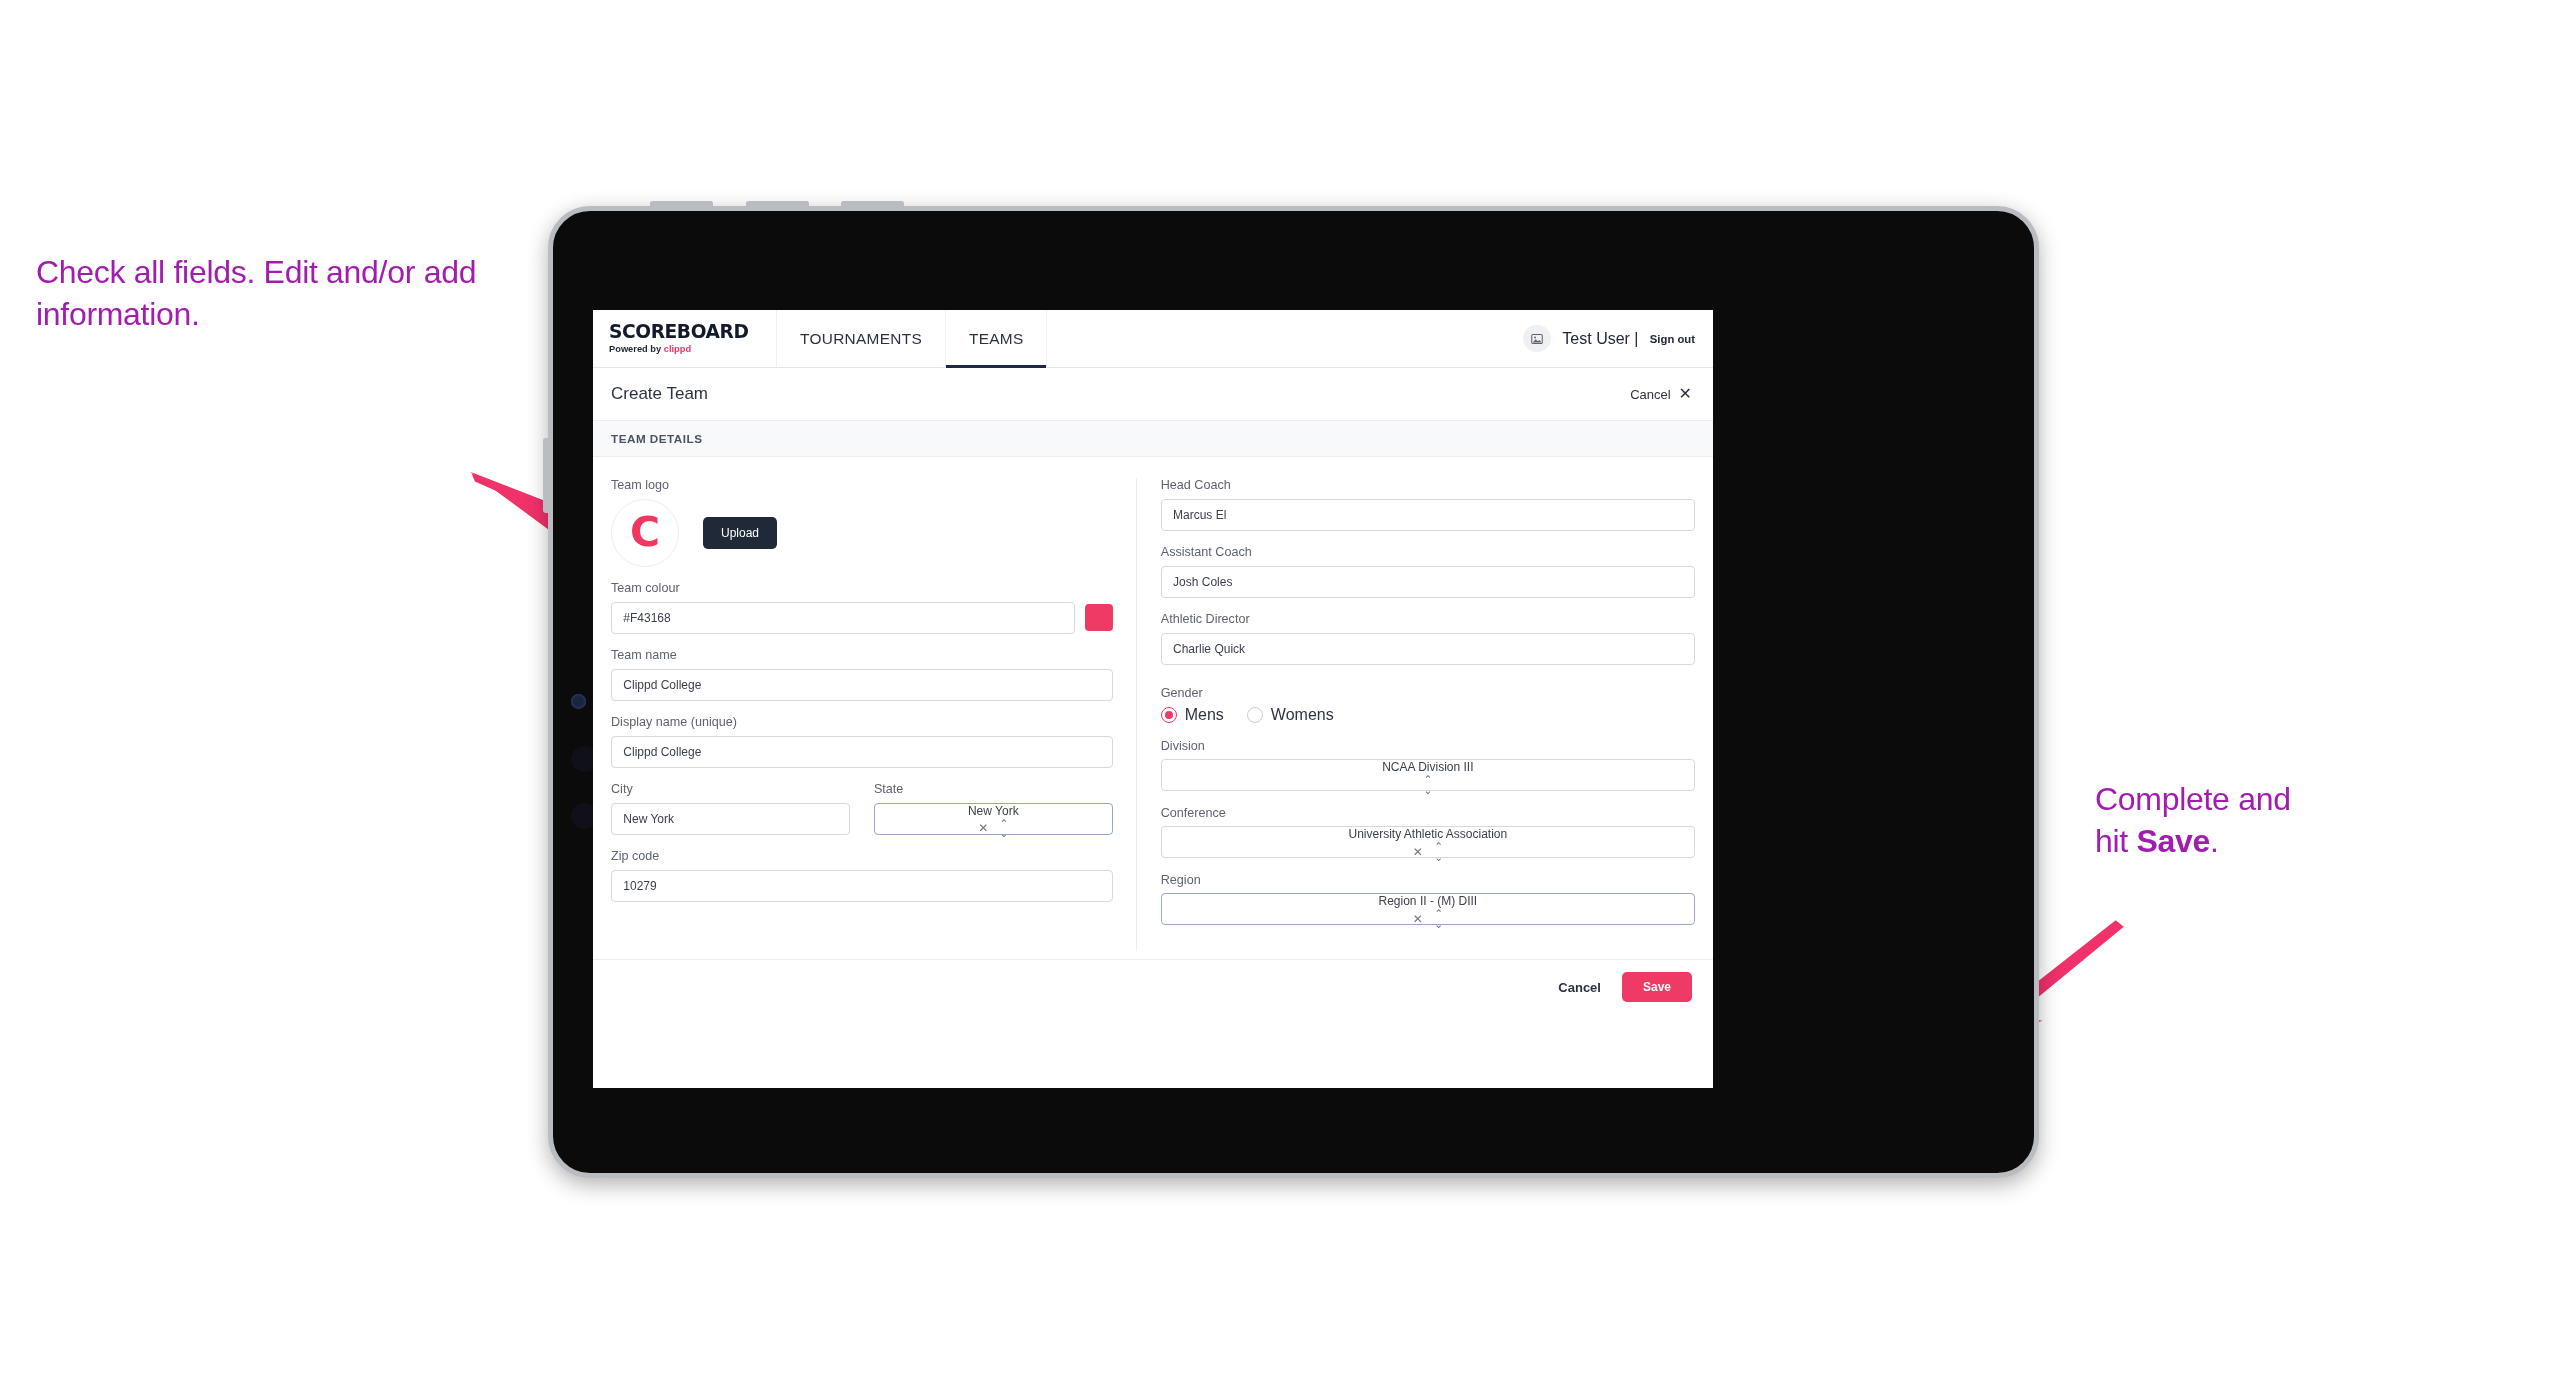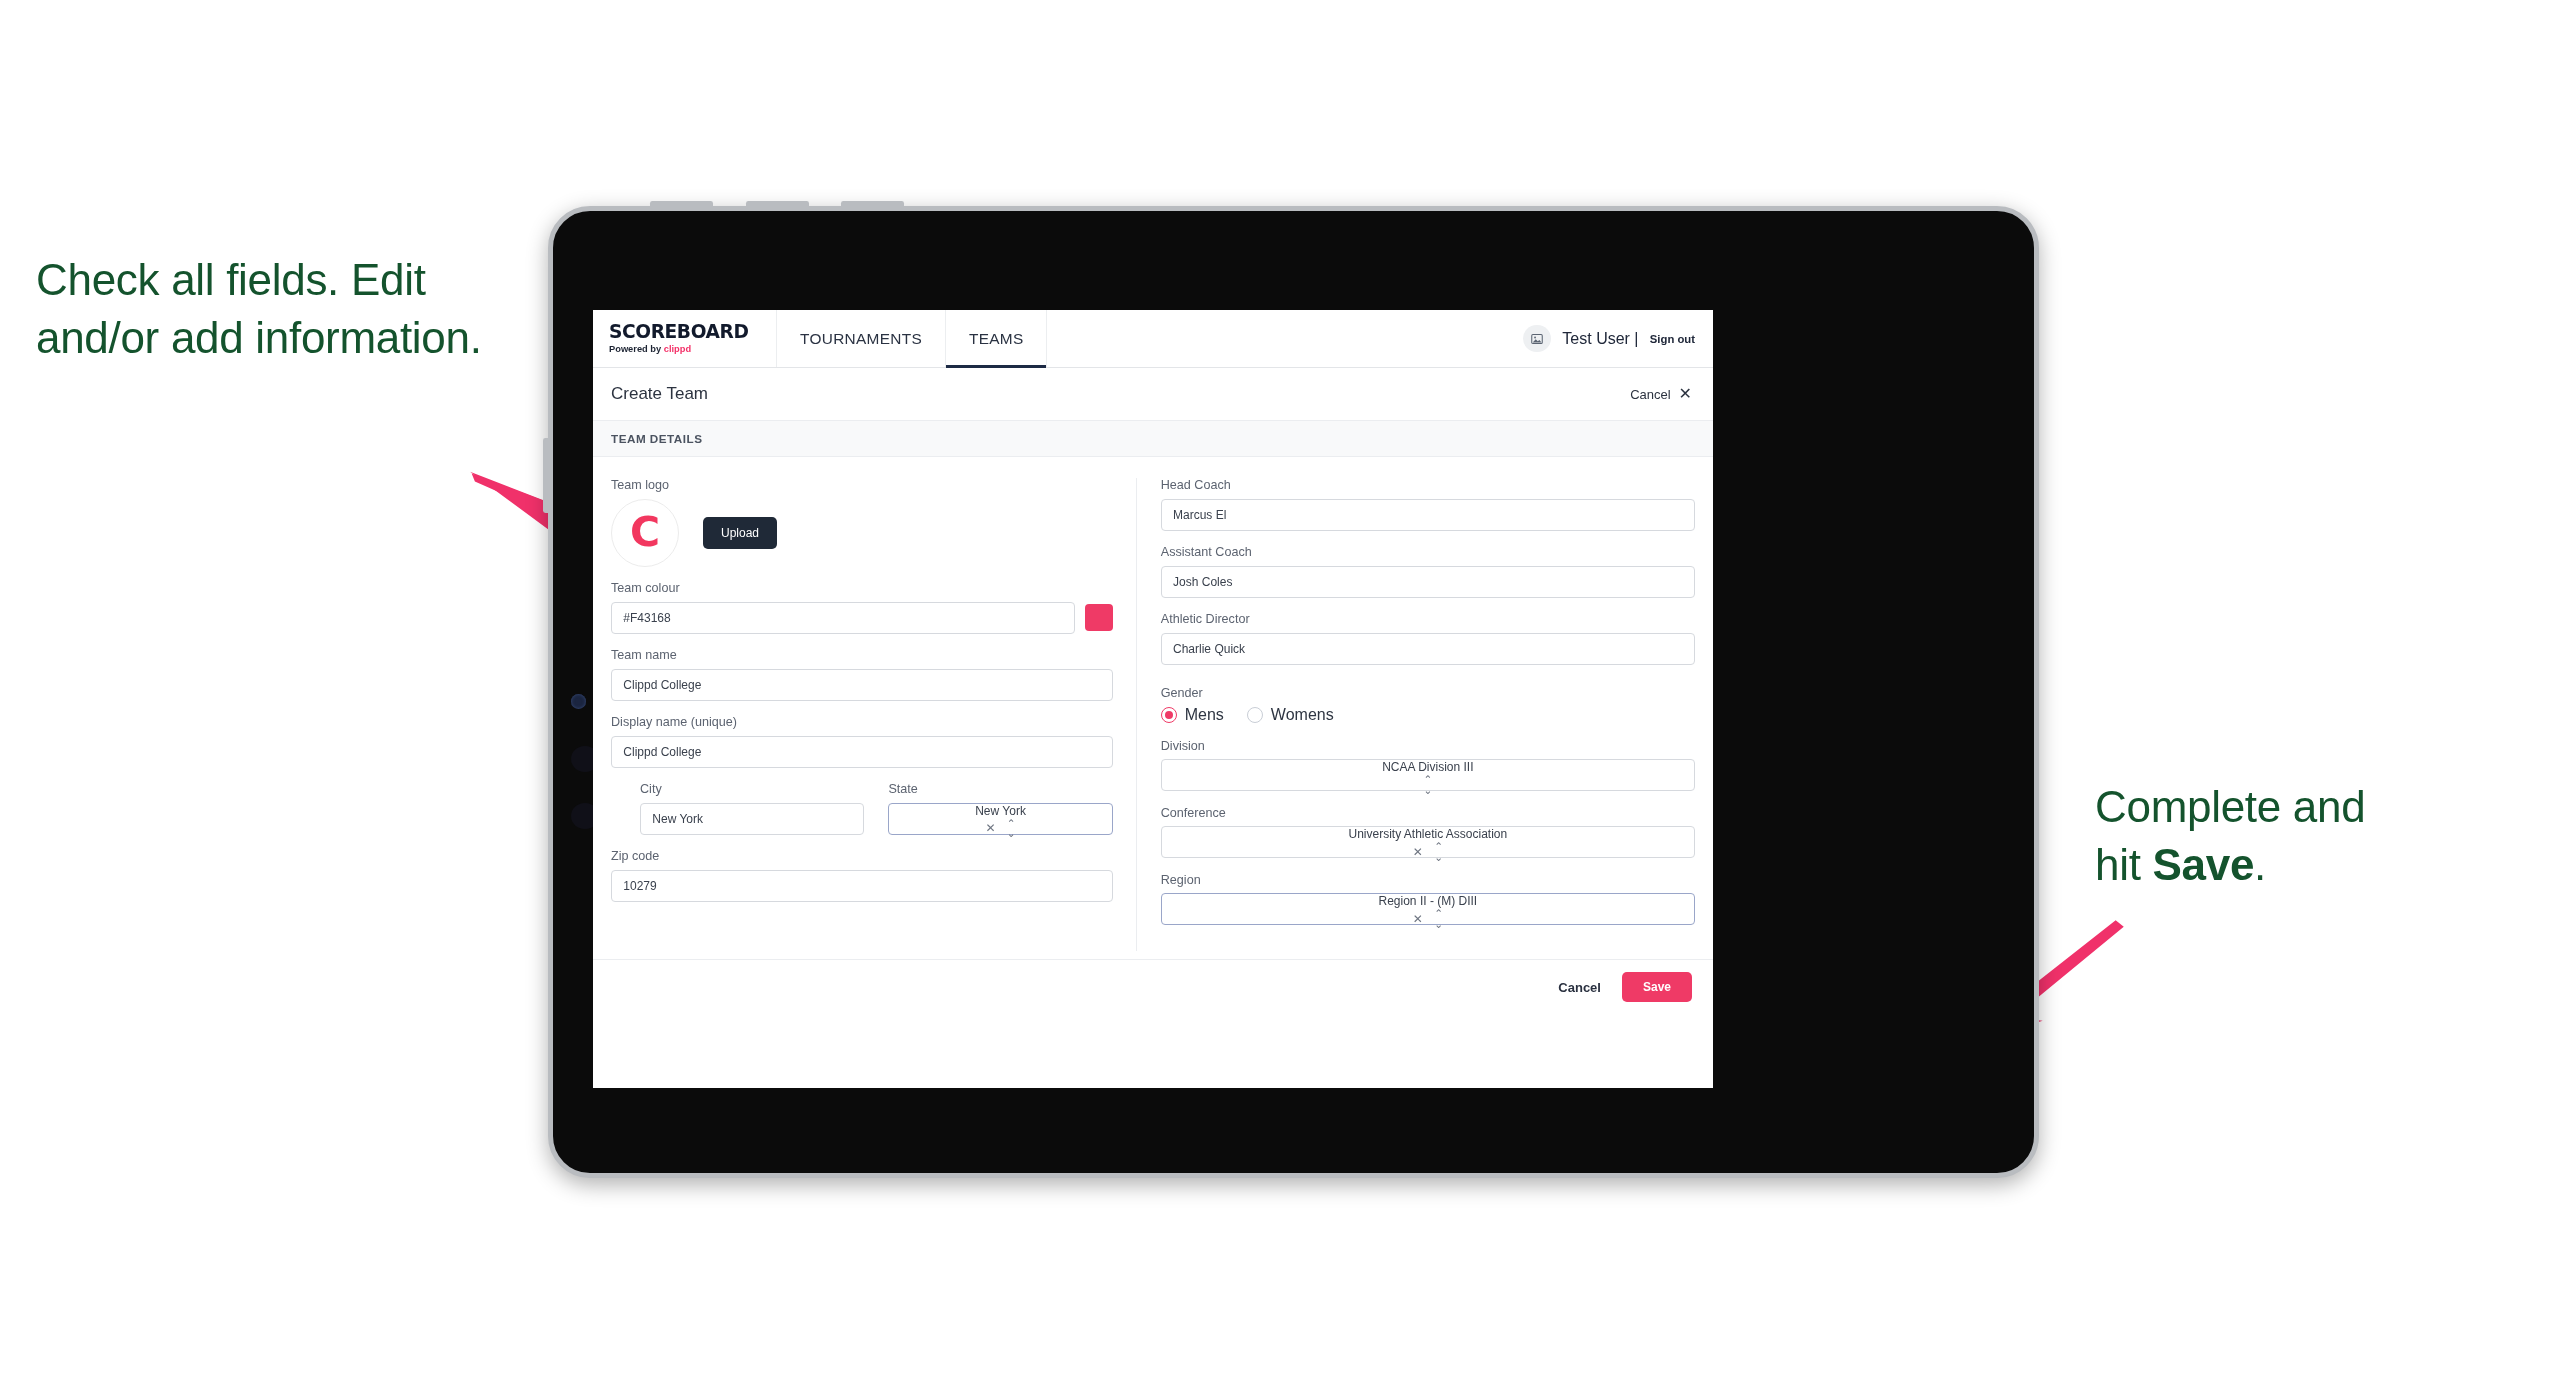--- a/index.html
+++ b/index.html
@@ -7,22 +7,22 @@
     width: 2576px; height: 1386px;
     background: #ffffff;
     font-family: "Liberation Sans", sans-serif;
     overflow: hidden;
   }
   #stage { position: relative; width: 2576px; height: 1386px; background:#fff; }
 
   
   .annot {
     position: absolute;
-    color: #14532d;
-    font-size: 44px;
+    color: #a21caf;
+    font-size: 32px;
     line-height: 1.32;
     font-weight: 400;
     letter-spacing: -0.3px;
   }
   #annot-left  { left: 36px;  top: 251px; width: 486px; }
   #annot-right { left: 2095px; top: 778px; width: 454px; }
   .annot b { font-weight: 700; }
 
   .arrow { position: absolute; pointer-events: none; }
   #arrow-left  { left: 470px;  top: 454px;  width: 170px; height: 89px; }
@@ -150,21 +150,21 @@
     font-size: 41px; color:#f2375f; line-height:1;
   }
   #upload-btn {
     background:#1f2937; color:#fff; border-radius:4.9px;
     padding: 9px 18px; font-size: 12px; cursor:pointer;
   }
   #colour-row { display:flex; align-items:center; gap: 9.7px; }
   #colour-row .inp { flex: 1; }
   #swatch { width: 27.6px; height: 27.6px; border-radius:4px; background:#ef3a66; }
 
-  .two-col { display:flex; gap: 24px; margin-left: 29px; }
+  .two-col { display:flex; gap: 24px; }
   .two-col .fld { flex: 1; margin-bottom: 14.6px; }
 
   .radio-row { display:flex; align-items:center; gap: 23px; margin-top: 3.2px; }
   .radio { display:flex; align-items:center; gap: 8px; cursor:pointer; }
   .radio .dot {
     width: 16px; height: 16px; border-radius:50%;
     border: 1.6px solid #c9ced6; display:flex; align-items:center; justify-content:center;
   }
   .radio.on .dot { border-color:#ef3a66; }
   .radio.on .dot::after { content:""; width: 8px; height: 8px; border-radius:50%; background:#ef3a66; }

